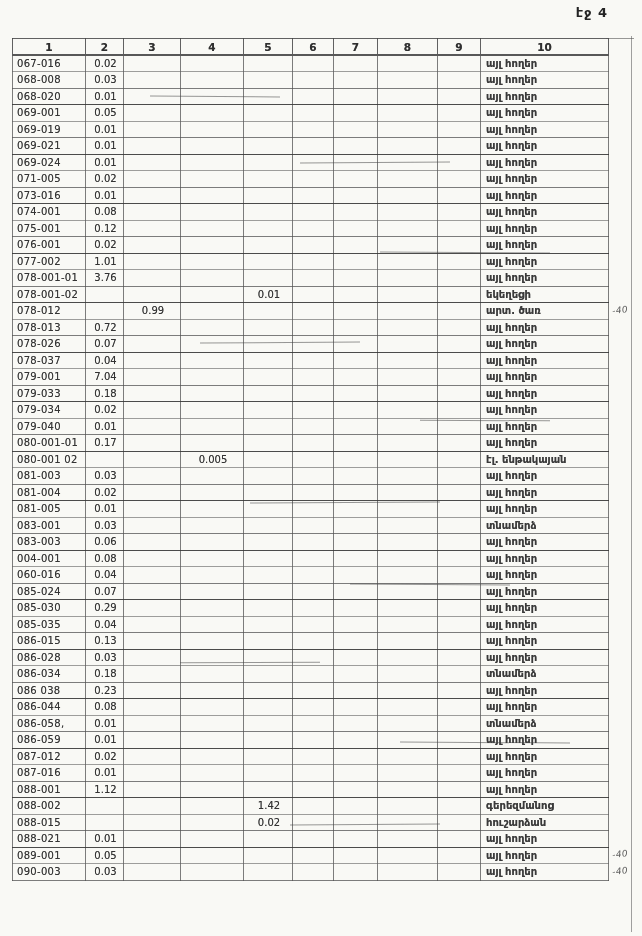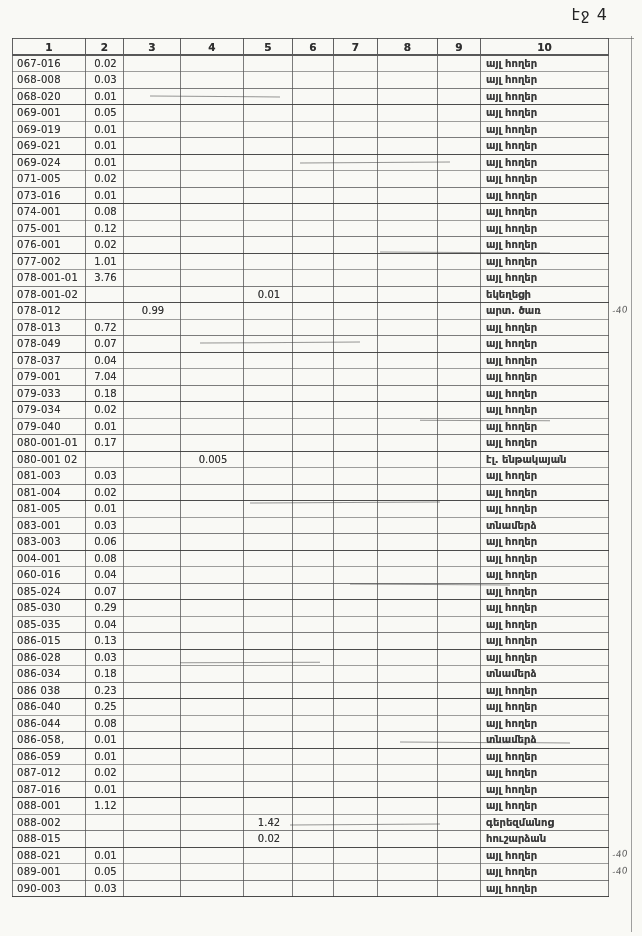--- a/index.html
+++ b/index.html
@@ -6,21 +6,21 @@
   .page{
     position:relative;
     width:642px;height:936px;
     background:#f9f9f5;
     overflow:hidden;
     font-family:"DejaVu Sans",sans-serif;
     color:#383838;
   }
   .page-label{
     position:absolute;top:5px;right:34px;
-    font-size:16px;font-weight:normal;color:#242424;
+    font-size:13px;font-weight:bold;color:#242424;
     letter-spacing:1px;
   }
   table.parcel-table{
     position:absolute;left:12px;top:38px;
     width:596px;
     border-collapse:collapse;table-layout:fixed;
   }
   .parcel-table th{
     height:15px;
     font-size:10.5px;font-weight:bold;color:#303030;
@@ -292,21 +292,21 @@
           <td class="value-cell"></td>
           <td class="value-cell"></td>
           <td class="value-cell"></td>
           <td class="value-cell"></td>
           <td class="value-cell"></td>
           <td class="value-cell"></td>
           <td class="value-cell"></td>
           <td class="land-cell">այլ հողեր</td>
         </tr>
         <tr>
-          <td class="code-cell">078-049</td>
+          <td class="code-cell">078-026</td>
           <td class="value-cell">0.07</td>
           <td class="value-cell"></td>
           <td class="value-cell"></td>
           <td class="value-cell"></td>
           <td class="value-cell"></td>
           <td class="value-cell"></td>
           <td class="value-cell"></td>
           <td class="value-cell"></td>
           <td class="land-cell">այլ հողեր</td>
         </tr>
@@ -546,32 +546,20 @@
           <td class="value-cell"></td>
           <td class="value-cell"></td>
           <td class="value-cell"></td>
           <td class="value-cell"></td>
           <td class="value-cell"></td>
           <td class="land-cell">տնամերձ</td>
         </tr>
         <tr>
           <td class="code-cell">086 038</td>
           <td class="value-cell">0.23</td>
-          <td class="value-cell"></td>
-          <td class="value-cell"></td>
-          <td class="value-cell"></td>
-          <td class="value-cell"></td>
-          <td class="value-cell"></td>
-          <td class="value-cell"></td>
-          <td class="value-cell"></td>
-          <td class="land-cell">այլ հողեր</td>
-        </tr>
-        <tr>
-          <td class="code-cell">086-040</td>
-          <td class="value-cell">0.25</td>
           <td class="value-cell"></td>
           <td class="value-cell"></td>
           <td class="value-cell"></td>
           <td class="value-cell"></td>
           <td class="value-cell"></td>
           <td class="value-cell"></td>
           <td class="value-cell"></td>
           <td class="land-cell">այլ հողեր</td>
         </tr>
         <tr>

